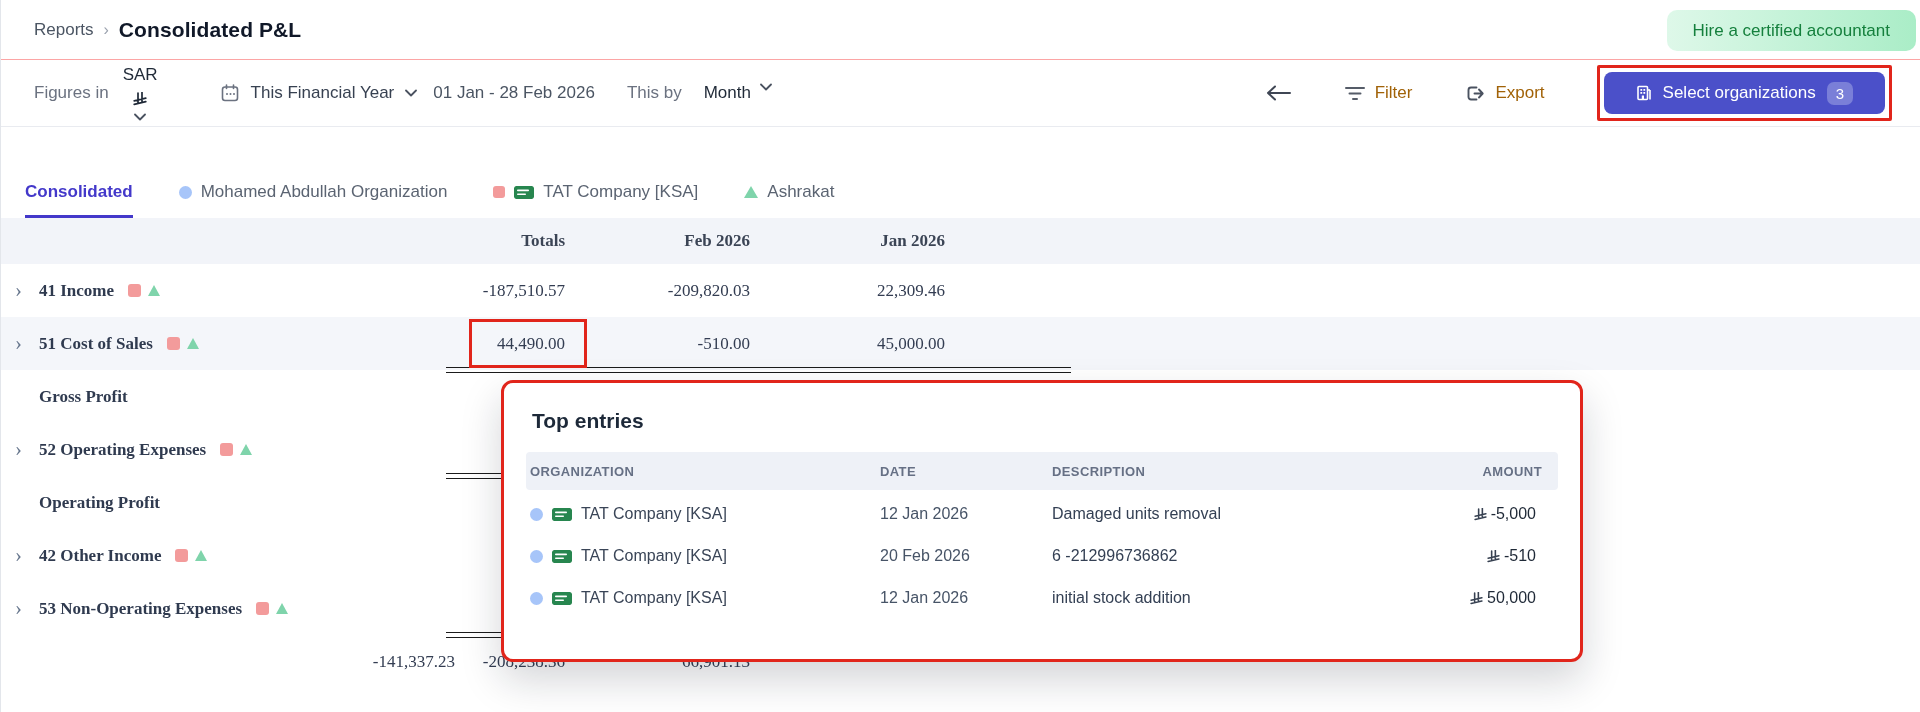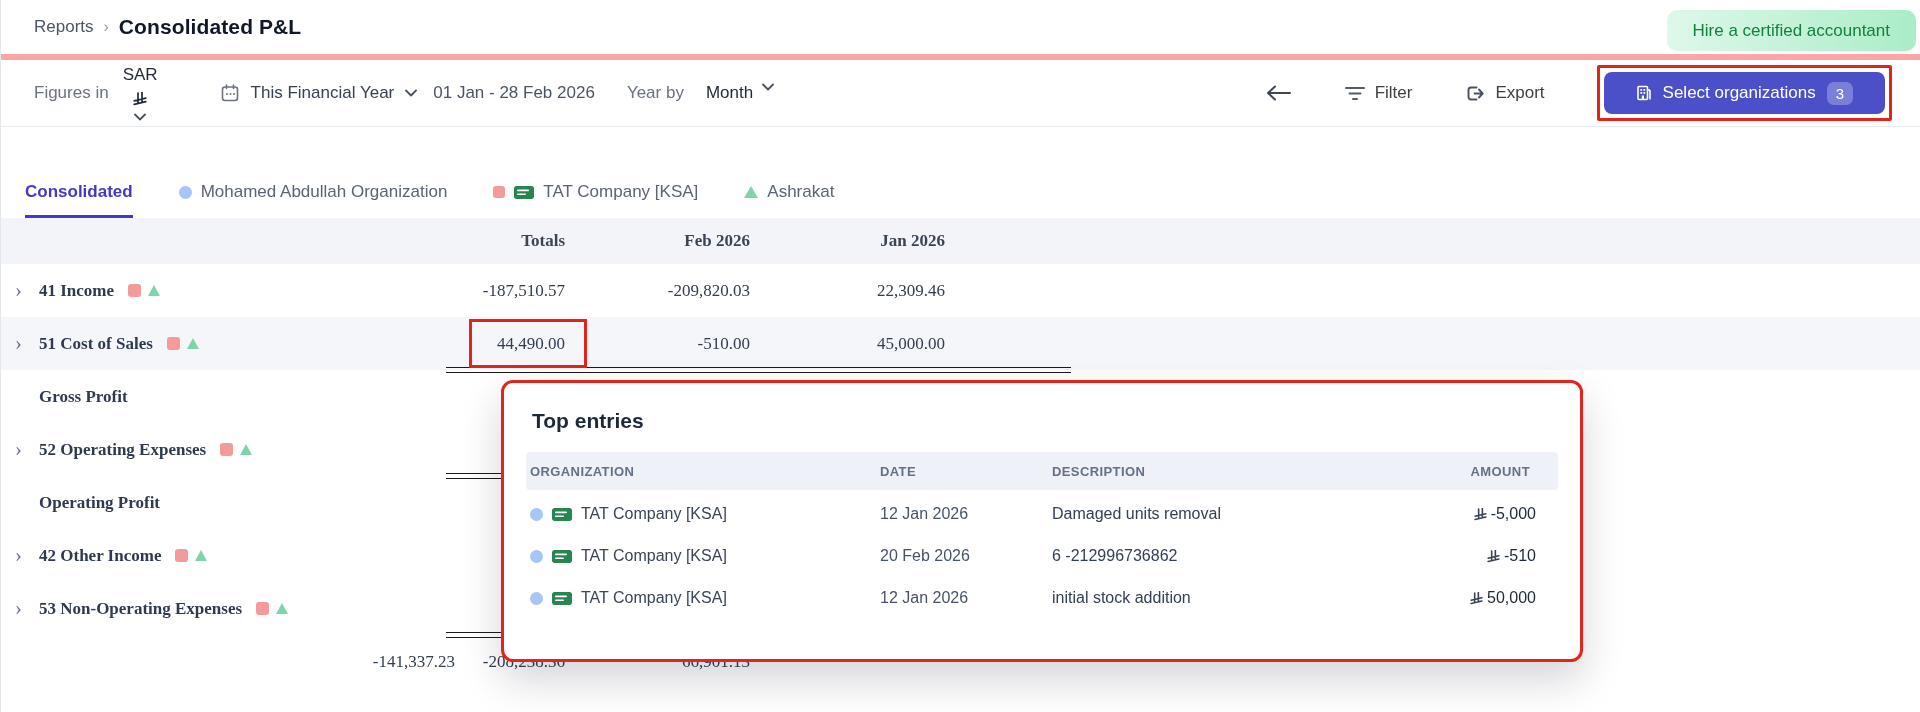--- a/index.html
+++ b/index.html
@@ -4,21 +4,21 @@
 <style>
   * { box-sizing: border-box; margin: 0; padding: 0; }
   body { margin: 0; background: #fff; }
   .app {
     width: 1920px; height: 712px; position: relative; background: #fff;
     font-family: "Liberation Sans", sans-serif; overflow: hidden;
     border-left: 1px solid #e3e6eb;
   }
   
   .topbar { height: 60px; display: flex; align-items: center; padding-left: 33px;
-    border-bottom: 6px solid #fca5a5; position: relative; }
+    border-bottom: 1px solid #fca5a5; position: relative; }
   .crumb { font-size: 17px; color: #4b5563; }
   .crumb-sep { color: #9ca3af; font-size: 16px; margin: 0 10px; }
   .page-title { font-size: 21px; font-weight: 700; color: #101828; letter-spacing: .1px; }
   .hire-btn { position: absolute; right: 4px; top: 10px; height: 41px; padding: 0 26px;
     display: flex; align-items: center; border: none; cursor: pointer;
     background: linear-gradient(90deg, #def8e9, #aaedc7); color: #15803d;
     font-size: 17px; border-radius: 10px; font-family: inherit; }
   
   .toolbar { height: 67px; display: flex; align-items: center;
     padding: 0 28px 0 33px; border-bottom: 1px solid #e9ebf0; }
@@ -26,21 +26,21 @@
   .tb-label { color: #6b7280; font-size: 17px; }
   .currency-sel { display: flex; align-items: center; gap: 7px; margin-left: 14px; cursor: pointer;
     color: #1f2937; font-size: 17px; font-weight: 500; flex-direction: column; }
   .cal-wrap { display: flex; align-items: center; gap: 11px; margin-left: 62px; cursor: pointer;
     color: #374151; font-size: 17px; }
   .daterange { color: #4b5563; font-size: 17px; margin-left: 16px; }
   .viewby-label { color: #6b7280; font-size: 17px; margin-left: 32px; }
   .viewby-sel { display: flex; gap: 9px; margin-left: 22px; cursor: pointer;
     color: #1f2937; font-size: 17px; font-weight: 500; }
   .tb-right { margin-left: auto; display: flex; align-items: center; gap: 52px; }
-  .tb-act { display: flex; align-items: center; gap: 10px; color: #404040; font-size: 17px; cursor: pointer; }
+  .tb-act { display: flex; align-items: center; gap: 10px; color: #a16207; font-size: 17px; cursor: pointer; }
   .red-frame { border: 3px solid #e1251b; padding: 4px; border-radius: 2px; }
   .select-orgs { display: flex; align-items: center; gap: 11px; background: #4b50c9; color: #fff;
     border: none; cursor: pointer; font-family: inherit;
     padding: 0 32px; height: 42px; border-radius: 8px; font-size: 17px; }
   .count-badge { background: #7a7fd8; color: #fff; border-radius: 7px; padding: 2px 9px;
     font-size: 15px; line-height: 19px; }
   
   .tabs { height: 91px; display: flex; align-items: flex-end; gap: 46px; padding-left: 24px; }
   .tab { display: flex; align-items: center; gap: 9px; font-size: 17px; color: #5b6472;
     padding-bottom: 16px; cursor: pointer; white-space: nowrap; }
@@ -128,21 +128,21 @@
           <circle cx="7" cy="11" r="1" fill="#6b7280"></circle>
             <circle cx="10.5" cy="11" r="1" fill="#6b7280"></circle>
             <circle cx="14" cy="11" r="1" fill="#6b7280"></circle>
         </svg>
         <span>This Financial Year</span>
         <svg width="12" height="8" viewBox="0 0 12 8" style="color:#4a5260">
             <use href="#i-chevdown"></use>
           </svg>
       </span>
       <span class="daterange">01 Jan - 28 Feb 2026</span>
-      <span class="viewby-label">Year by</span>
+      <span class="viewby-label">This by</span>
       <span class="viewby-sel">
         <span>Month</span>
         <svg width="12" height="8" viewBox="0 0 12 8" style="color:#4a5260">
             <use href="#i-chevdown"></use>
           </svg>
       </span>
     </div>
     <div class="tb-right">
       <span class="tb-act">
         <svg width="30" height="18" viewBox="0 0 30 18">
@@ -334,21 +334,21 @@
 </div>
 
     <div class="cellbox"></div>
 
     <div class="popup">
       <div class="ptitle">Top entries</div>
       <div class="pheader pgrid">
         <div>ORGANIZATION</div>
         <div>DATE</div>
         <div>DESCRIPTION</div>
-        <div style="text-align:right;padding-right:28px">AMOUNT</div>
+        <div style="text-align:right;padding-right:16px">AMOUNT</div>
       </div>
       <div id="entries">
   <div class="prow pgrid">
     <div class="org-cell">
       <span class="m-dot"></span>
       <svg class="flag" width="20" height="13" viewBox="0 0 20 13">
         <rect width="20" height="13" rx="2" fill="#27864f"></rect>
         <rect x="3" y="3.6" width="12" height="1.7" rx=".8" fill="#fff"></rect>
         <rect x="3" y="7.6" width="9" height="1.4" rx=".7" fill="#fff"></rect>
       </svg>

